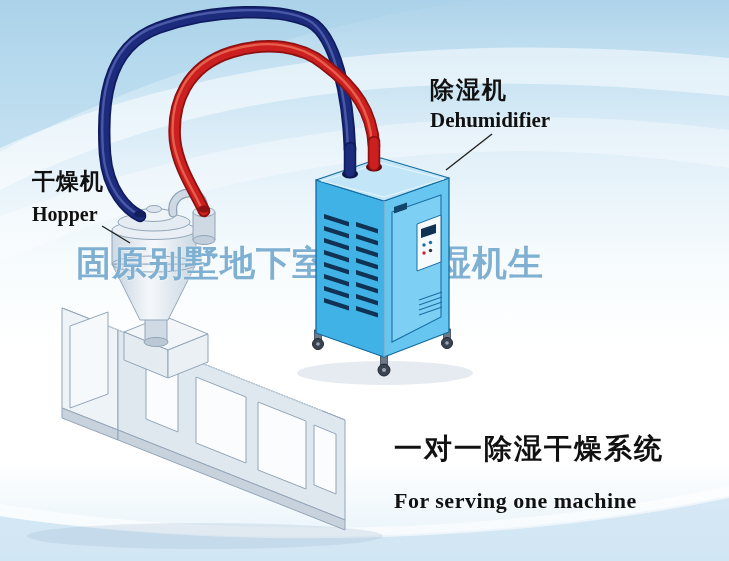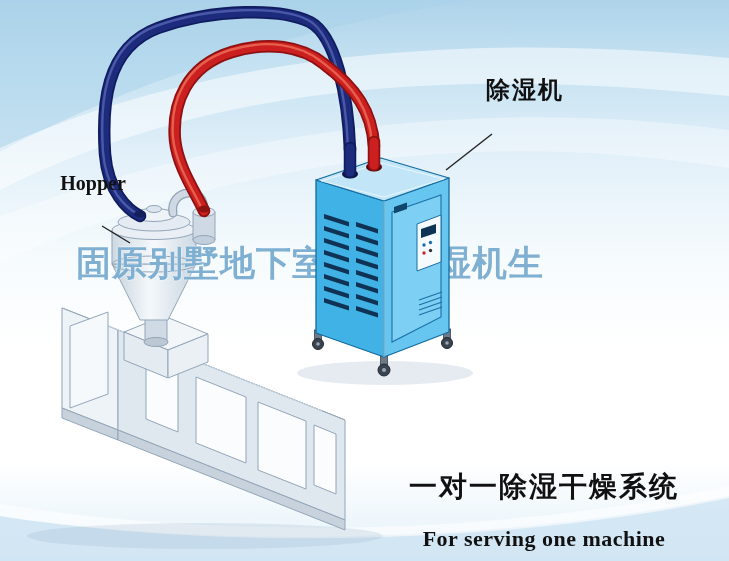--- a/index.html
+++ b/index.html
@@ -10,30 +10,30 @@
     background:linear-gradient(180deg,#aed3ea 0%,#c6e2f2 12%,#e2f0f9 28%,#f6fbfd 46%,#ffffff 62%,#ffffff 82%,#e3f1f9 100%);
   }
   svg.layer{position:absolute;left:0;top:0;display:block}
   .back{z-index:1}
   .wm{position:absolute;z-index:3;font-weight:bold;font-size:35px;line-height:1.15;
       color:var(--watermark,#7fb0d2);letter-spacing:1px;white-space:nowrap;
       text-shadow:0 0 2px rgba(255,255,255,.85),0 0 1px rgba(255,255,255,.9)}
   #wm1{left:76px;top:243px}
   #wm2{left:342px;top:287px}
   .front{z-index:4}
-  .label{position:absolute;z-index:6;text-align:center;color:var(--text-dark,#111)}
+  .label{position:absolute;z-index:6;color:var(--text-dark,#111)}
   .label .zh{font-weight:bold}
   .label .en{font-family:"Liberation Serif",serif;font-weight:bold}
   #lbl-dehu{left:430px;top:74px;width:190px}
   #lbl-dehu .zh{font-size:24px;letter-spacing:2px}
   #lbl-dehu .en{font-size:21px;margin-top:2px}
   #lbl-hopper{left:32px;top:166px;width:122px}
   #lbl-hopper .zh{font-size:23px;letter-spacing:1px}
   #lbl-hopper .en{font-size:20px;margin-top:6px}
-  #caption{left:394px;top:468px;width:300px}
+  #caption{left:394px;top:430px;width:300px}
   #caption .zh{font-size:28px;letter-spacing:2px}
   #caption .en{font-size:22px;margin-top:20px;letter-spacing:0.5px}
   
   .f-top{fill:var(--machine-blue-top,#c2e6f7)}
   .f-left{fill:var(--machine-blue,#41b2e6)}
   .f-right{fill:var(--machine-blue-light,#66c6ef)}
   .s-edge{stroke:var(--machine-blue-edge,#146b9e);stroke-width:1.3;stroke-linejoin:round}
   .pipe{fill:none;stroke-linecap:round;stroke-linejoin:round}
   .pb-o{stroke:var(--pipe-blue-dark,#101c5e);stroke-width:12.5}
   .pb{stroke:var(--pipe-blue,#1d2b7d);stroke-width:9}
@@ -188,23 +188,25 @@
       <path class="pipe pr-o" d="M374,165 L374,142"></path>
       <path class="pipe pr" d="M374,165 L374,142"></path>
     </g>
 
     <line x1="492" y1="134" x2="446" y2="170" stroke="#222222" stroke-width="1.4"></line>
     <line x1="102" y1="226" x2="130" y2="243" stroke="#222222" stroke-width="1.4"></line>
   </svg>
 
   <div class="label" id="lbl-dehu">
     <div class="zh">除湿机</div>
+    <div class="en">Dehumidifier</div>
   </div>
 
   <div class="label" id="lbl-hopper">
+    <div class="zh">干燥机</div>
     <div class="en">Hopper</div>
   </div>
 
   <div class="label" id="caption">
     <div class="zh">一对一除湿干燥系统</div>
     <div class="en">For serving one machine</div>
   </div>
 
 </div>
 

